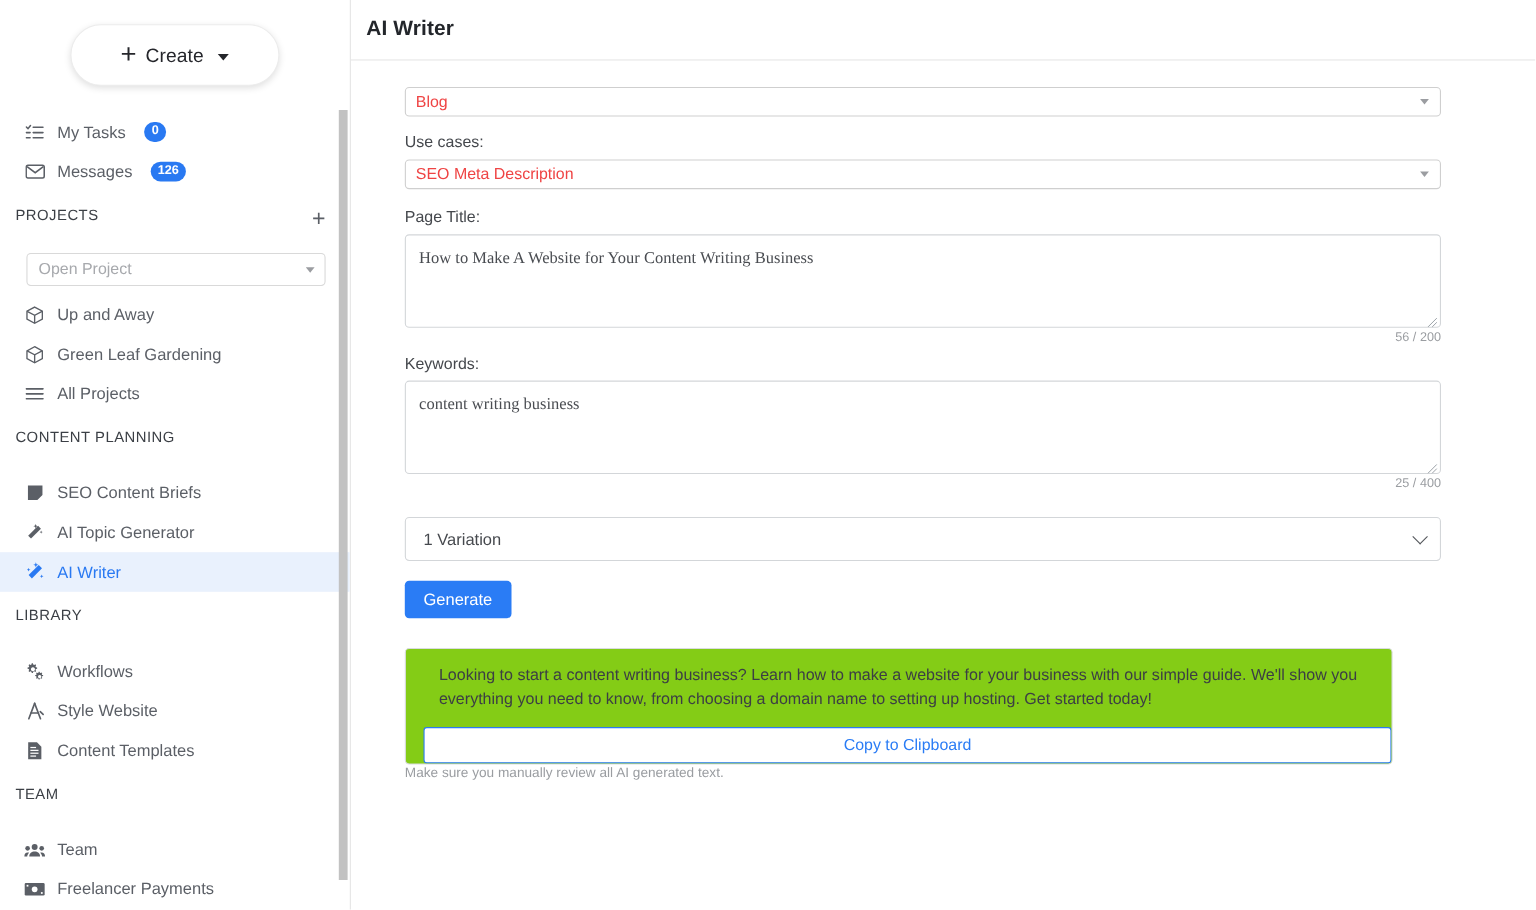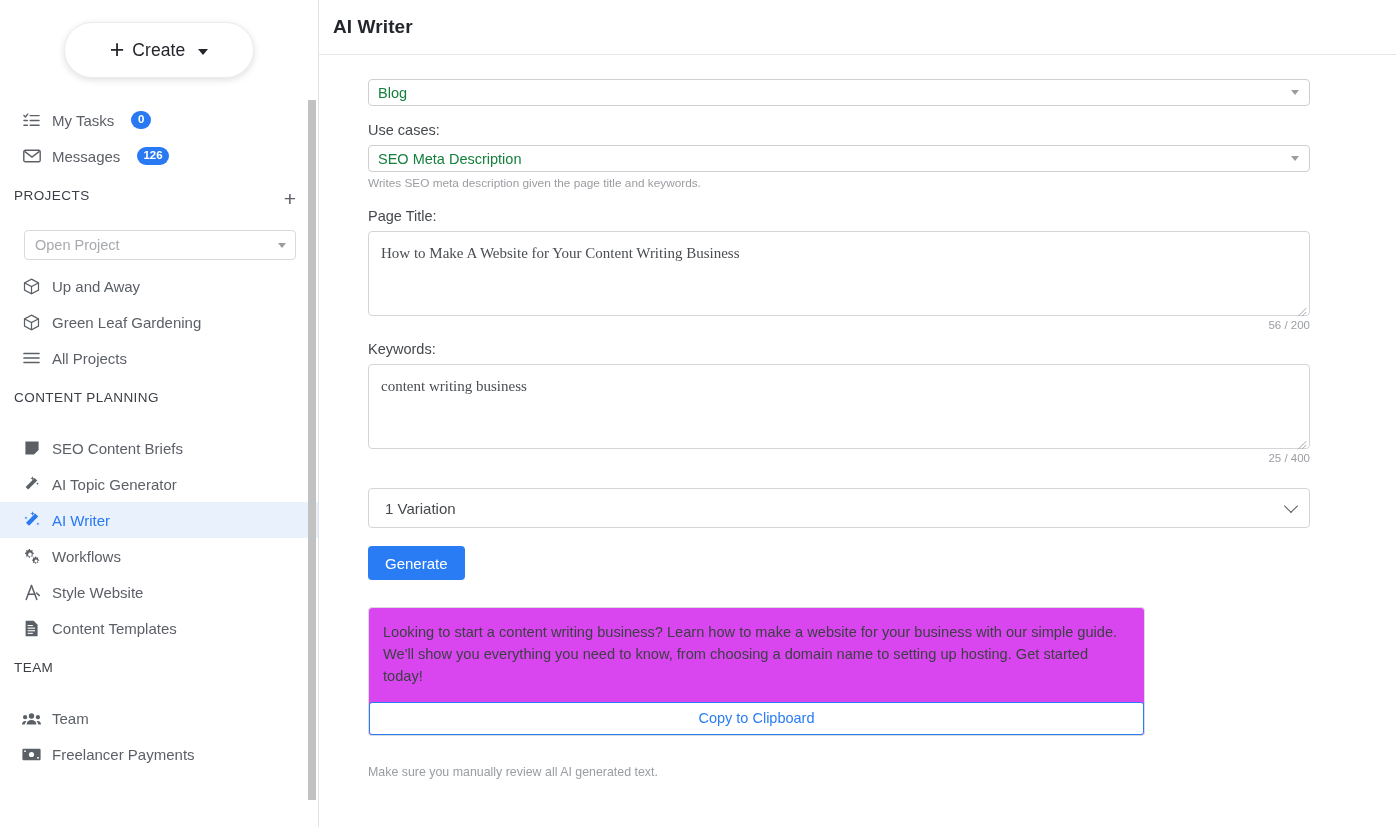--- a/index.html
+++ b/index.html
@@ -189,21 +189,21 @@
     width: 942px;
     height: 27px;
     border: 1px solid #cfcfcf;
     border-radius: 4px;
     display: flex;
     align-items: center;
     justify-content: space-between;
     padding: 0 10px 0 9px;
     background: #fff;
     font-size: 14.5px;
-    color: #15803d;
+    color: #ef4444;
     cursor: pointer;
   }
   .sel .tri-sm {
     width: 0; height: 0;
     border-left: 4px solid transparent;
     border-right: 4px solid transparent;
     border-top: 5px solid #9b9da1;
   }
   .helper {
     font-size: 11.8px;
@@ -274,46 +274,46 @@
     color: #ffffff;
     font-size: 15px;
     font-family: "Liberation Sans", sans-serif;
     cursor: pointer;
     display: inline-flex;
     align-items: center;
   }
 
   .result-box {
     margin-top: 27px;
-    width: 777px;
+    width: 898px;
     border: 1px solid #d9dcdf;
     border-radius: 4px;
     overflow: hidden;
-    background: #d946ef;
+    background: #84cc16;
+    padding-left: 16px;
   }
   .result-text {
     padding: 13px 14px 14px 14px;
     font-size: 14.6px;
     line-height: 1.52;
     color: #3c3f44;
   }
   .copy-btn {
     display: block;
     width: 100%;
     height: 33px;
     background: #ffffff;
     border: 1px solid #2a7cf5;
     color: #2a7cf5;
     font-size: 14.5px;
     font-family: "Liberation Sans", sans-serif;
     cursor: pointer;
     border-radius: 3px;
   }
   .disclaimer {
-    margin-top: 29px;
     font-size: 12.4px;
     color: #9a9da1;
   }
 
   
   .sb-track {
     position: absolute;
     top: 0; right: 1px;
     width: 9px;
     height: 827px;
@@ -445,20 +445,23 @@
           <svg width="18" height="18" viewBox="0 0 18 18" fill="currentColor">
             <path d="M12.2 2.6 l3.0 3.0 L6.0 14.8 l-3.0 -3.0 Z"></path>
             <path d="M9.6 0.2 l.62 1.7 1.7 .62 -1.7 .62 -.62 1.7 -.62 -1.7 -1.7 -.62 1.7 -.62 Z"></path>
             <path d="M3.0 5.2 l.45 1.25 1.25 .45 -1.25 .45 -.45 1.25 -.45 -1.25 -1.25 -.45 1.25 -.45 Z"></path>
             <path d="M14.9 11.2 l.45 1.25 1.25 .45 -1.25 .45 -.45 1.25 -.45 -1.25 -1.25 -.45 1.25 -.45 Z"></path>
           </svg>
         </span>
         <span class="label">AI Writer</span>
       </div>
 
+      <div class="section-head">
+        <span class="section-title">LIBRARY</span>
+      </div>
 
       <div class="nav-item">
         <span class="ico">
           <svg width="18" height="17" viewBox="0 0 18 17" fill="currentColor">
             <path d="M6.4 1.0 l.55 0 .25 1.1 .95 .4 .95 -.62 .78 .78 -.62 .95 .4 .95 1.1 .25 0 1.1 -1.1 .25 -.4 .95 .62 .95 -.78 .78 -.95 -.62 -.95 .4 -.25 1.1 -1.1 0 -.25 -1.1 -.95 -.4 -.95 .62 -.78 -.78 .62 -.95 -.4 -.95 -1.1 -.25 0 -1.1 1.1 -.25 .4 -.95 -.62 -.95 .78 -.78 .95 .62 .95 -.4 .25 -1.1 Z M6.95 4.6 a1.85 1.85 0 1 0 .01 0 Z"></path>
             <path d="M12.6 8.6 l.45 0 .2 .9 .78 .33 .78 -.5 .64 .64 -.5 .78 .33 .78 .9 .2 0 .9 -.9 .2 -.33 .78 .5 .78 -.64 .64 -.78 -.5 -.78 .33 -.2 .9 -.9 0 -.2 -.9 -.78 -.33 -.78 .5 -.64 -.64 .5 -.78 -.33 -.78 -.9 -.2 0 -.9 .9 -.2 .33 -.78 -.5 -.78 .64 -.64 .78 .5 .78 -.33 .2 -.9 Z M13.05 11.55 a1.5 1.5 0 1 0 .01 0 Z"></path>
           </svg>
         </span>
         <span class="label">Workflows</span>
       </div>
@@ -539,21 +542,20 @@
           <span class="tri-sm"></span>
         </div>
       </div>
 
       <div class="block" style="margin-top:16px;">
         <div class="field-label">Use cases:</div>
         <div class="sel">
           <span>SEO Meta Description</span>
           <span class="tri-sm"></span>
         </div>
-        <div class="helper">Writes SEO meta description given the page title and keywords.</div>
       </div>
 
       <div class="block" style="margin-top:18px;">
         <div class="field-label">Page Title:</div>
         <div class="ta-wrap">
           <textarea class="ta" style="">How to Make A Website for Your Content Writing Business</textarea>
           <span class="resize-grip">
             <svg width="10" height="10" viewBox="0 0 10 10" stroke="currentColor" stroke-width="0.9">
               <path d="M9.2 1.2 L1.2 9.2"></path>
                 <path d="M9.2 5.0 L5.0 9.2"></path>

